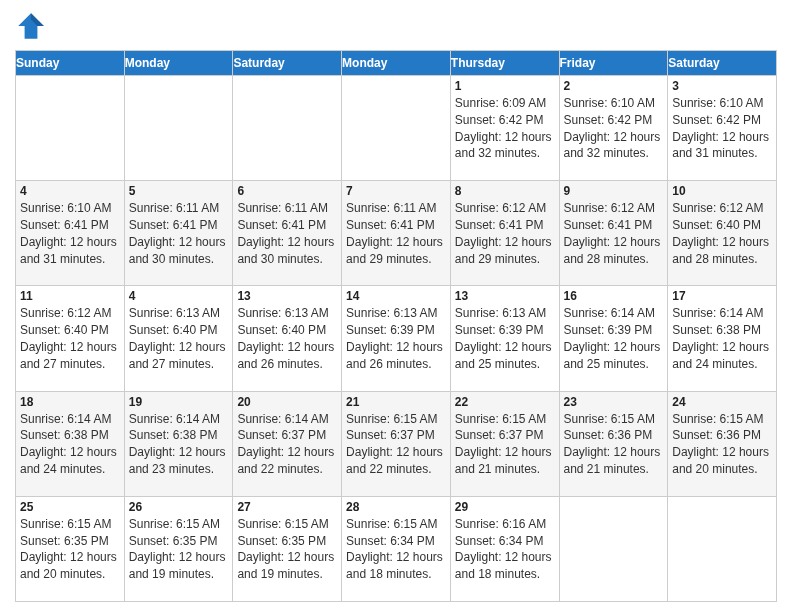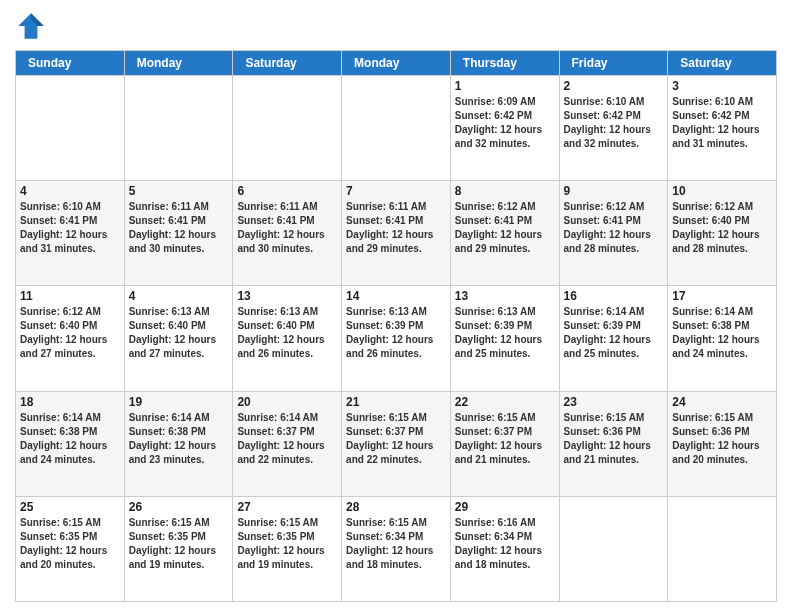--- a/index.html
+++ b/index.html
@@ -56,21 +56,21 @@
       width: 100%;
       border-collapse: collapse;
       flex: 1;
       table-layout: fixed;
     }
     .calendar th {
       background-color: #2479c7;
       color: #fff;
       font-size: 12px;
       font-weight: bold;
-      padding: 5px 12px;
+      padding: 5px 0;
       text-align: left;
       border: 1px solid #ccc;
     }
     .calendar td {
       border: 1px solid #ccc;
       vertical-align: top;
       padding: 3px 4px;
       font-size: 9.5px;
       color: #333;
       height: 88px;
@@ -79,24 +79,23 @@
       background: #fff;
     }
     .day-number {
       font-size: 12px;
       font-weight: bold;
       color: #222;
       display: block;
       margin-bottom: 2px;
     }
     .day-info {
-      font-size: 10px;
+      font-size: 12px;
       color: #333;
       line-height: 1.4;
-      font-weight: bold;
     }
     .row-shaded td {
       background-color: #f5f5f5;
     }
     .row-white td {
       background-color: #ffffff;
     }
   </style>
 </head>
 <body>

